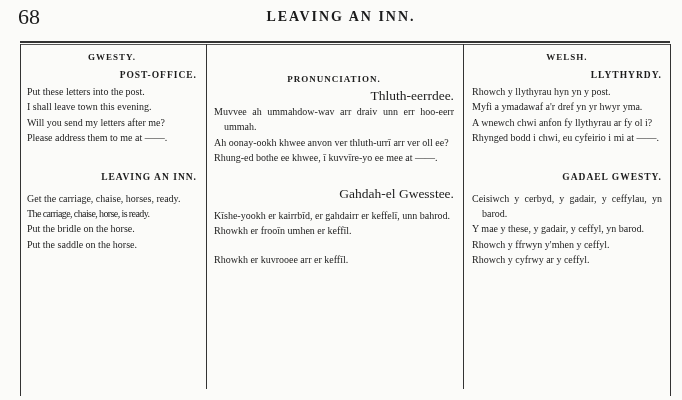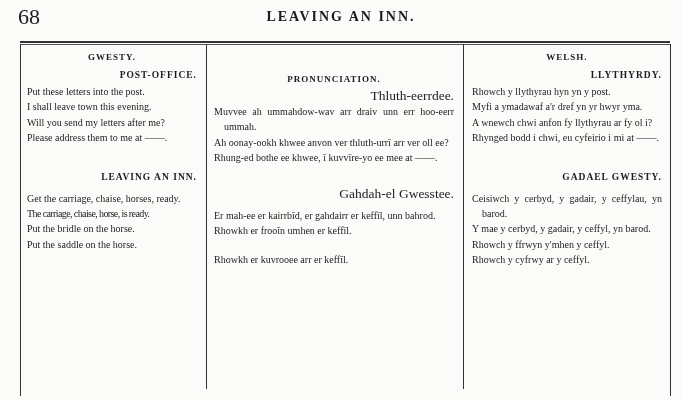--- a/index.html
+++ b/index.html
@@ -50,33 +50,33 @@
 
 <div class="col" style="left:214px;width:240px;margin-top:22px;">
   <div class="colhead">PRONUNCIATION.</div>
   <div class="sect big">Thluth-eerrdee.</div>
   <div class="entry">Muvvee ah ummahdow-wav arr draiv unn err hoo-eerr ummah.</div>
   <div class="entry">Ah oonay-ookh khwee anvon ver thluth-urrī arr ver oll ee?</div>
   <div class="entry">Rhung-ed bothe ee khwee, ī kuvvīre-yo ee mee at ——.</div>
   <div style="height:20px"></div>
   <div class="sect big">Gahdah-el Gwesstee.</div>
   <div style="height:6px"></div>
-  <div class="entry">Er mah-ee er kairrbīd, er gahdairr er keffīl, unn bahrod.</div>
+  <div class="entry">Kīshe-yookh er kairrbīd, er gahdairr er keffelī, unn bahrod.</div>
   <div class="entry">Rhowkh er frooīn umhen er keffīl.</div>
   <div style="height:14px"></div>
   <div class="entry">Rhowkh er kuvrooee arr er keffīl.</div>
 </div>
 
 <div class="col" style="left:472px;width:190px;">
   <div class="colhead">WELSH.</div>
   <div class="sect">LLYTHYRDY.</div>
   <div class="entry">Rhowch y llythyrau hyn yn y post.</div>
   <div class="entry">Myfi a ymadawaf a'r dref yn yr hwyr yma.</div>
   <div class="entry">A wnewch chwi anfon fy llythyrau ar fy ol i?</div>
   <div class="entry">Rhynged bodd i chwi, eu cyfeirio i mi at ——.</div>
   <div class="gap"></div>
   <div class="sect">GADAEL GWESTY.</div>
   <div style="height:5px"></div>
   <div class="entry">Ceisiwch y cerbyd, y gadair, y ceffylau, yn barod.</div>
-  <div class="entry">Y mae y cerbyd, y gadair, y ceffyl, yn barod.</div>
+  <div class="entry">Y mae y these, y gadair, y ceffyl, yn barod.</div>
   <div class="entry">Rhowch y ffrwyn y'mhen y ceffyl.</div>
   <div class="entry">Rhowch y cyfrwy ar y ceffyl.</div>
 </div>
 
 </body></html>

